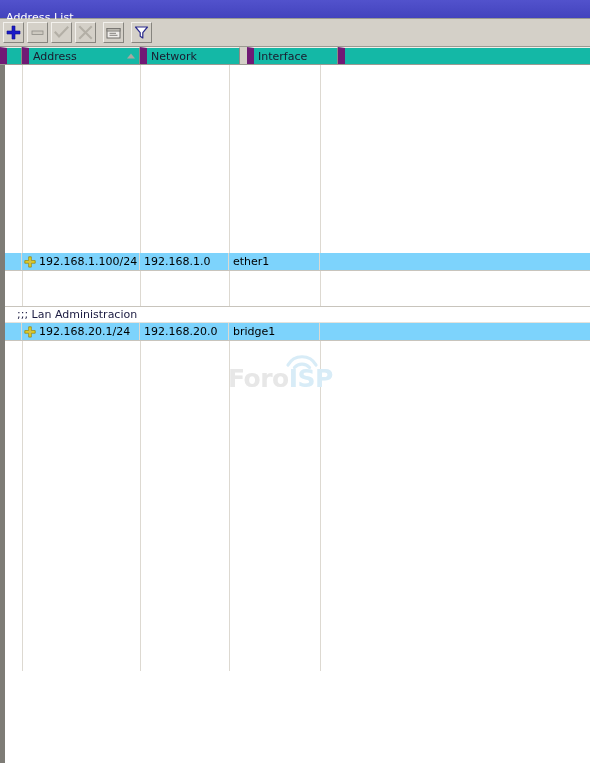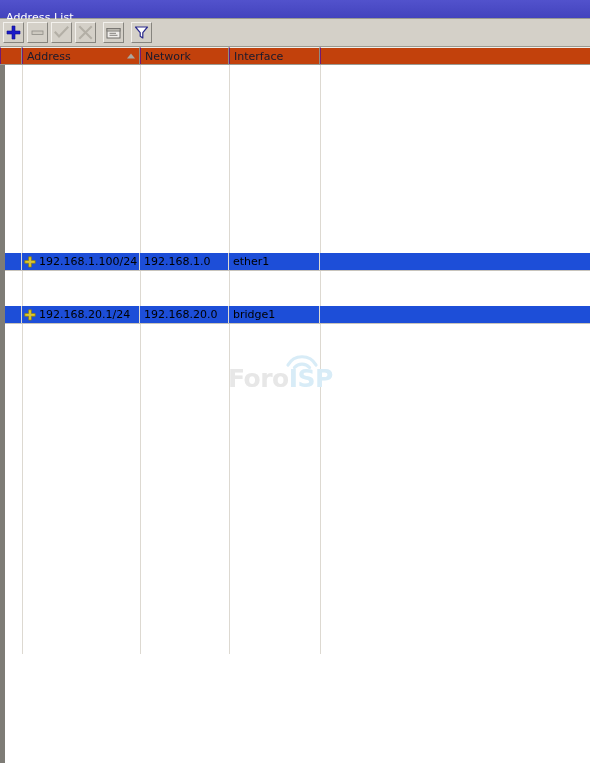--- a/index.html
+++ b/index.html
@@ -81,38 +81,38 @@
   
   .colheader {
     height: 18px;
     background: #d4d0c8;
     display: flex;
     box-sizing: border-box;
     flex: 0 0 auto;
     border-bottom: 1px solid #9a9a92;
   }
   .ch {
-    background: #c2410c;
+    background: #14b8a6;
     border-right: 1px solid #8e8c85;
     border-top: 1px solid #f0eee9;
-    border-left: 1px solid #701a75;
+    border-left: 7px solid #701a75;
     box-sizing: border-box;
     display: flex;
     align-items: center;
     padding-left: 4px;
     font-size: 11px;
     color: #1a1a2e;
     position: relative;
     overflow: hidden;
     white-space: nowrap;
   }
   .ch.c-gutter  { width: 22px; padding-left: 0; }
   .ch.c-address { width: 118px; }
-  .ch.c-network { width: 89px; }
-  .ch.c-iface   { width: 91px; }
+  .ch.c-network { width: 100px; }
+  .ch.c-iface   { width: 91px; margin-left: 7px; }
   .ch.c-rest    { flex: 1 1 auto; border-right: none; }
   .sort-asc {
     position: absolute;
     right: 4px;
     top: 50%;
     transform: translateY(-50%);
     width: 0; height: 0;
     border-left: 4px solid transparent;
     border-right: 4px solid transparent;
     border-bottom: 5px solid #aaa7a0;
@@ -171,21 +171,21 @@
   .group-label {
     font-size: 11px;
     color: #1a1a40;
     white-space: nowrap;
     line-height: 12px;
   }
 
   
   .data-row {
     height: 18px;
-    background: #1d4ed8;
+    background: #7dd3fc;
     display: flex;
     box-sizing: border-box;
     border-bottom: 1px solid #c8c4bc;
     position: relative;
     z-index: 2;
   }
   .cell {
     box-sizing: border-box;
     border-right: 1px solid #ddd9d1;
     display: flex;
@@ -338,20 +338,24 @@
       <div class="cell c-rest"></div>
     </div>
 
     <div class="filler f2">
       <div class="vline" style="left:22px;"></div>
       <div class="vline" style="left:140px;"></div>
       <div class="vline" style="left:229px;"></div>
       <div class="vline" style="left:320px;"></div>
     </div>
 
+    <div class="group-row">
+      <span class="gutter-pad"></span>
+      <span class="group-label">;;; Lan Administracion</span>
+    </div>
     <div class="data-row">
       <div class="cell c-gutter"></div>
       <div class="cell c-address">
         <svg class="addr-flag" viewBox="0 0 12 12">
           <path d="M4.7 0.8 H7.3 V4.6 H11.2 V7.2 H7.3 V11.1 H4.7 V7.2 H0.8 V4.6 H4.7 Z" fill="#e8d21e" stroke="#8c7a10" stroke-width="0.7"></path>
           <path d="M4.7 4.6 H7.3 V7.2 H4.7 Z" fill="#b0a9a0" stroke="none" opacity="0.55"></path>
         </svg>
         <span>192.168.20.1/24</span>
       </div>
       <div class="cell c-network">

